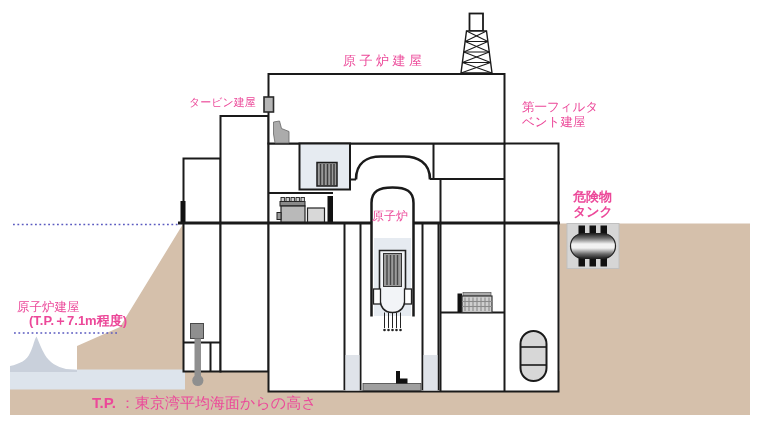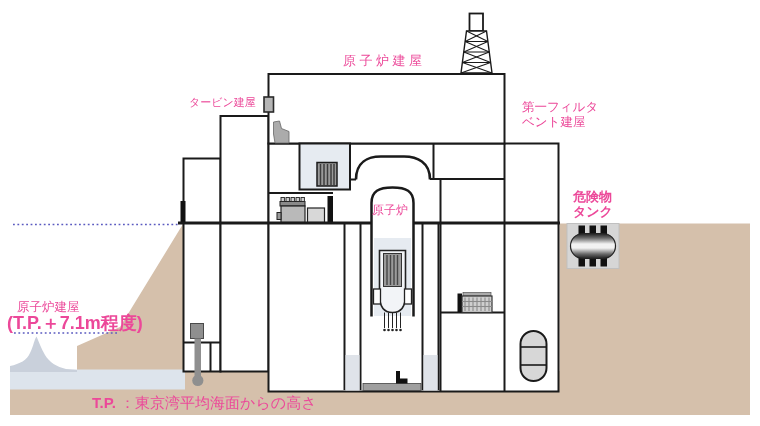--- a/index.html
+++ b/index.html
@@ -5,22 +5,22 @@
   html,body{margin:0;padding:0;background:#fff;}
   .stage{position:relative;width:760px;height:426px;background:#ffffff;overflow:hidden;
          font-family:"Liberation Sans","DejaVu Sans",sans-serif;}
   .stage svg{position:absolute;left:0;top:0;}
   .lbl{position:absolute;color:#ec4899;white-space:pre-line;line-height:1.22;}
   .lbl-reactor-bldg{left:343px;top:53px;font-size:13px;letter-spacing:3.5px;}
   .lbl-turbine{left:189px;top:96px;font-size:11px;}
   .lbl-filtervent{left:510px;top:100px;font-size:12.5px;margin-left:12px;}
   .lbl-site-height{left:25px;top:202px;font-size:12.5px;}
   .lbl-tsunami1{left:17px;top:300px;font-size:12.5px;}
-  .lbl-tsunami2{left:7px;top:313px;font-size:18px;font-weight:bold;text-align:center;}
-  .lbl-reactor{left:372px;top:203px;font-size:12px;}
+  .lbl-tsunami2{left:29px;top:313px;font-size:13px;font-weight:bold;text-align:center;}
+  .lbl-reactor{left:372px;top:209px;font-size:12px;}
   .lbl-hazmat{left:573px;top:190px;font-size:13px;font-weight:bold;line-height:1.15;}
   .lbl-tp{left:92px;top:394px;font-size:15px;}
   .lbl-tp .tp-b{font-weight:bold;}
 </style>
 </head>
 <body>
 
 <div class="stage">
 
 <svg width="760" height="426" viewBox="0 0 760 426">

